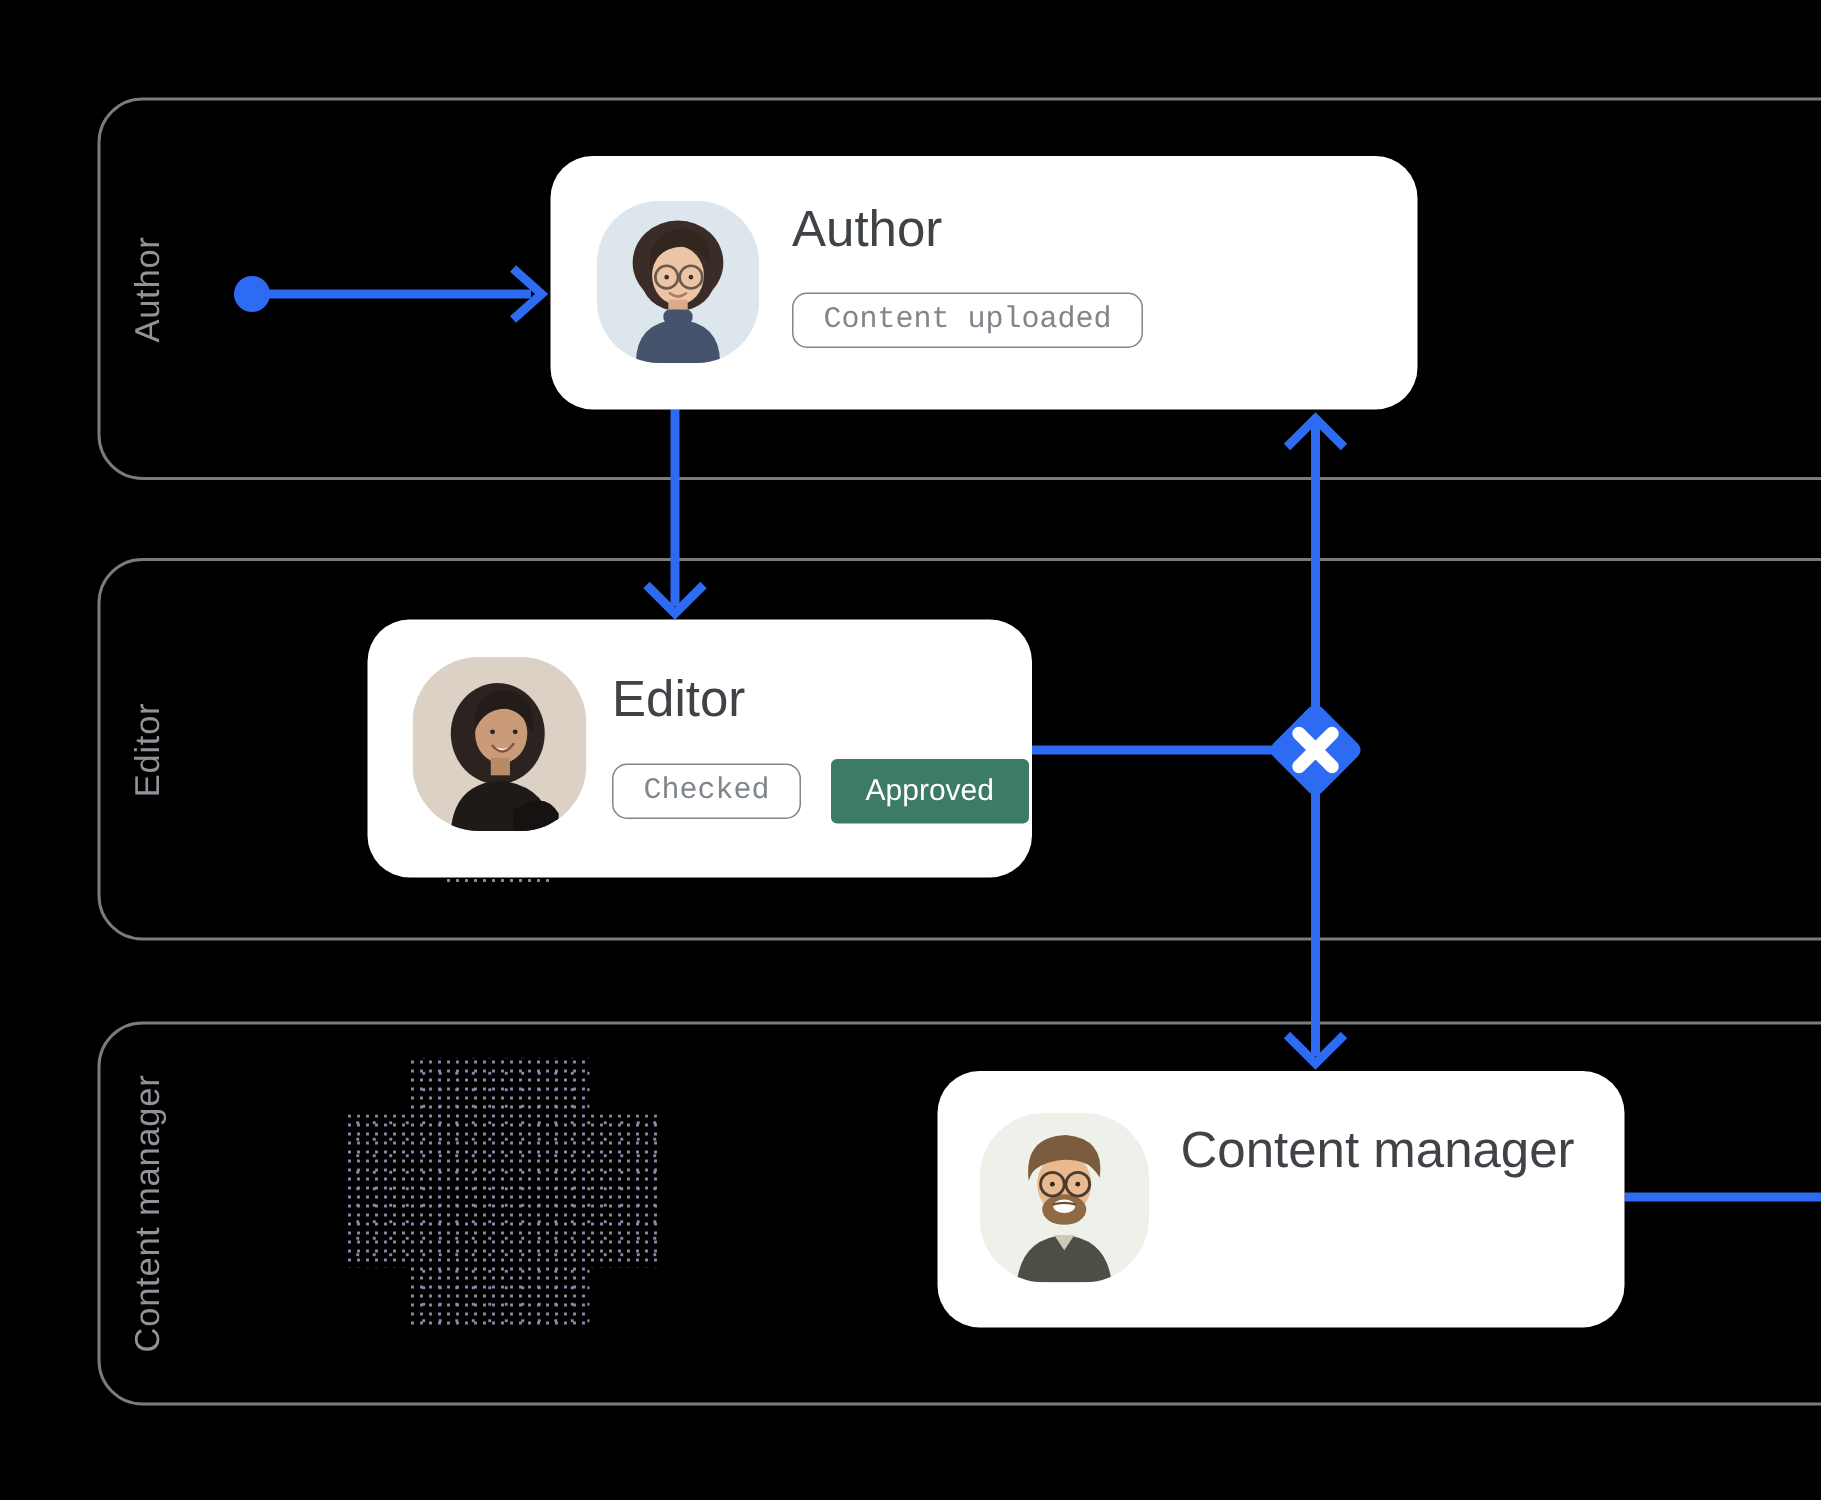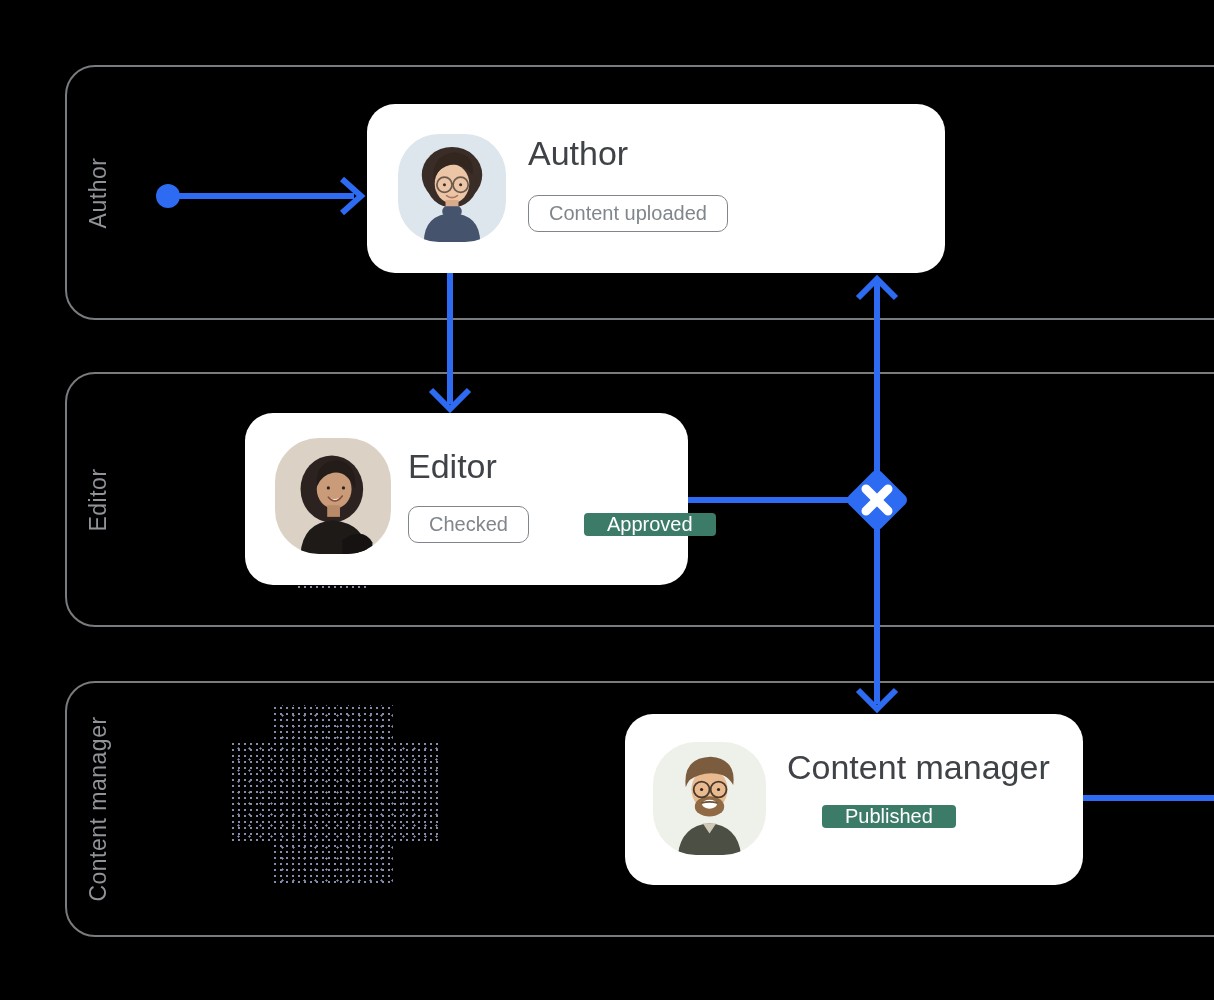--- a/index.html
+++ b/index.html
@@ -114,27 +114,27 @@
     display: inline-flex;
     align-items: center;
     font-size: 20px;
     white-space: nowrap;
   }
   .badge.outline {
     color: var(--badge-outline, #80868b);
     border: 1.5px solid var(--badge-outline, #80868b);
     border-radius: 10px;
     padding: 6px 20px;
+    font-family: Liberation Mono, monospace;
   }
   .badge.filled {
     color: var(--badge-green-text, #fff);
     background: var(--badge-green-bg, #3d7b69);
     border-radius: 4px;
-    padding: 0 23px;
-    margin-left: 35px;
+    padding: 10px 23px;
   }
 </style>
 </head>
 <body>
 
 <div class="canvas">
 
   <div class="lane" id="lane-author">
     <div class="lane-label">Author</div>
   </div>
@@ -246,19 +246,16 @@
           <line x1="50" y1="41" x2="51" y2="41"></line>
         </g>
         <circle cx="43" cy="42" r="1.4" fill="#2f2620"></circle>
         <circle cx="58" cy="42" r="1.4" fill="#2f2620"></circle>
         <path d="M22,100 Q25,74 50,72 Q75,74 78,100 Z" fill="#4b4f44"></path>
         <path d="M44,72 L50,81 L56,72 Z" fill="#cfc9b8"></path>
       </svg>
     </div>
     <div class="card-body">
       <div class="card-title">Content manager</div>
-      <div class="badge-row">
-        <span class="badge filled">Published</span>
-      </div>
     </div>
   </div>
 
 </div>
 
 </body></html>

